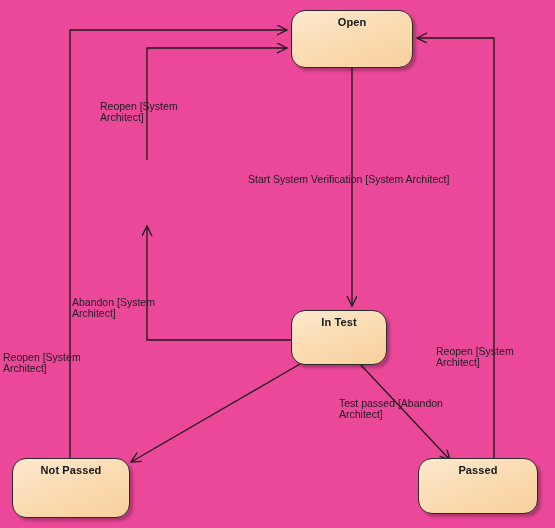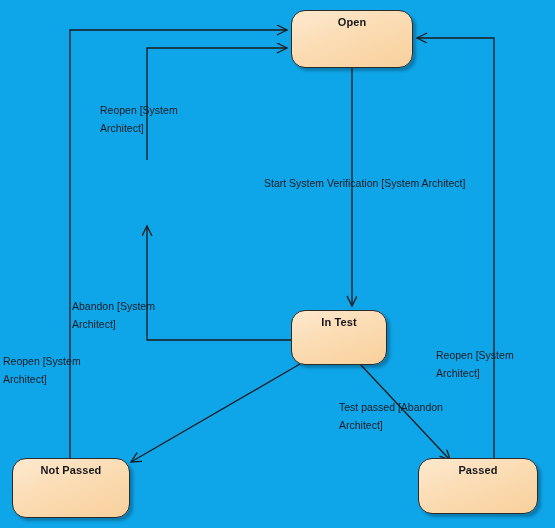--- a/index.html
+++ b/index.html
@@ -1,28 +1,28 @@
 <!DOCTYPE html>
 <html><head>
 <meta charset="utf-8">
 <style>
   html,body{margin:0;padding:0;background:#ffffff;}
   body{width:555px;height:528px;overflow:hidden;
        font-family:"Liberation Sans","DejaVu Sans",sans-serif;}
-  #diagram{position:relative;width:555px;height:528px;background:#0ea5e9;}
+  #diagram{position:relative;width:555px;height:528px;background:#ec4899;}
   #wires{position:absolute;left:0;top:0;width:555px;height:528px;}
   .state{position:absolute;box-sizing:border-box;
          border:1.4px solid #2b2b2b;border-radius:14px;
          background:linear-gradient(160deg,#fde9cf 0%,#fbdcb4 45%,#f8d09c 100%);
          box-shadow:3px 3px 3px rgba(0,0,0,0.26);}
   .state .name{position:absolute;left:0;right:0;top:5px;text-align:center;
          font-size:11px;font-weight:bold;color:#17171a;letter-spacing:.1px;
          line-height:13px;}
   .edge-label{position:absolute;font-size:10.5px;color:#1b1b22;
-         line-height:18px;white-space:pre-line;}
+         line-height:11px;white-space:pre-line;}
 </style>
 </head>
 <body>
 
 <div id="diagram">
 
   <svg id="wires" viewBox="0 0 555 528" xmlns="http://www.w3.org/2000/svg">
     <defs>
       <marker id="ah" markerWidth="14" markerHeight="14" refX="11" refY="5" orient="auto" markerUnits="userSpaceOnUse">
         <path d="M1,0 L11,5 L1,10" fill="none" stroke="#1a1a1a" stroke-width="1.3"></path>
@@ -56,21 +56,21 @@
   </div>
 
   <div class="state" style="left:12px;top:458px;width:118px;height:60px;padding-left:32px;">
     <div class="name">Not Passed</div>
   </div>
 
   <div class="state" style="left:418px;top:458px;width:120px;height:56px;">
     <div class="name">Passed</div>
   </div>
 
-  <div class="edge-label" style="left:248px;top:174px;margin-left:16px;">Start System Verification [System Architect]</div>
+  <div class="edge-label" style="left:248px;top:174px;">Start System Verification [System Architect]</div>
 
   <div class="edge-label" style="left:100px;top:101px;width:100px;">Reopen [System
 Architect]</div>
 
   <div class="edge-label" style="left:72px;top:265px;width:104px;margin-top:32px;">Abandon [System
 Architect]</div>
 
   <div class="edge-label" style="left:3px;top:352px;width:100px;">Reopen [System
 Architect]</div>
 

